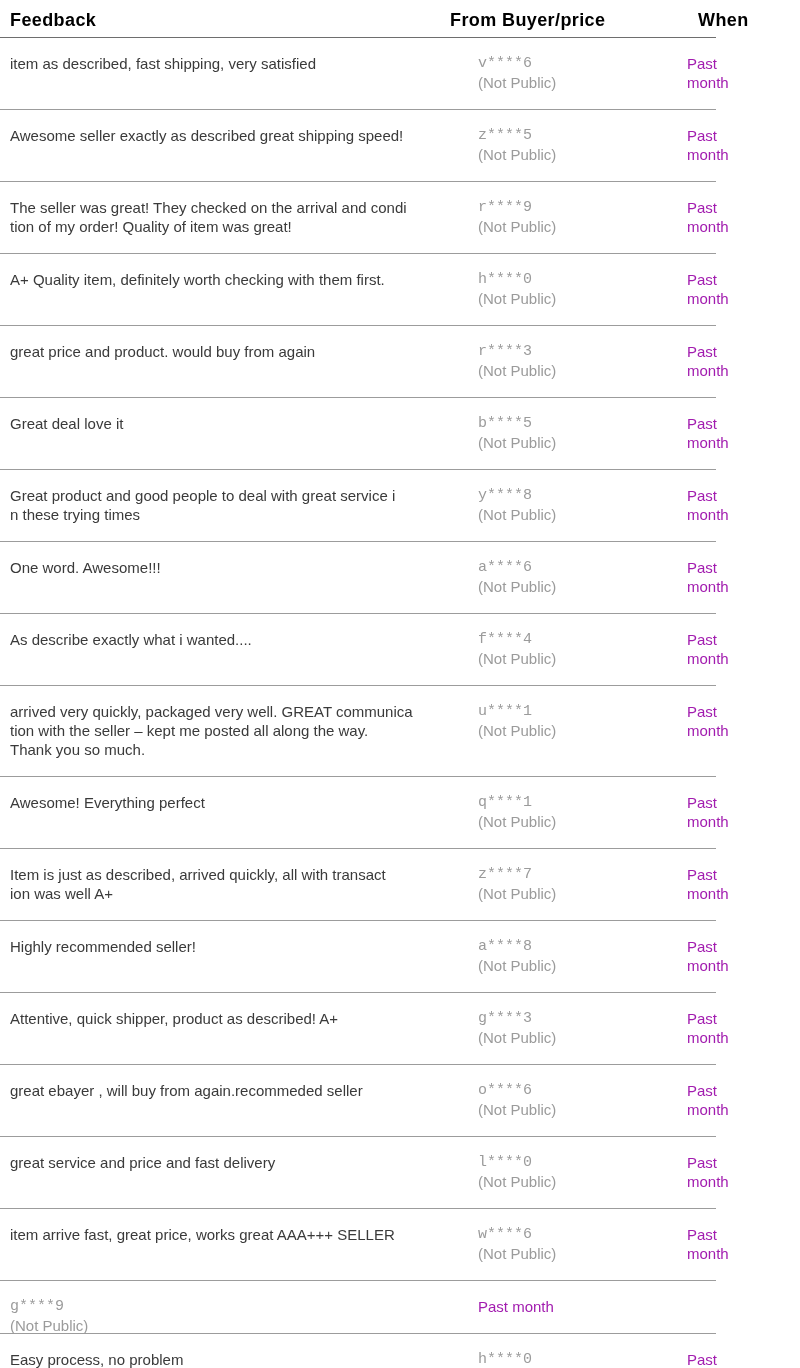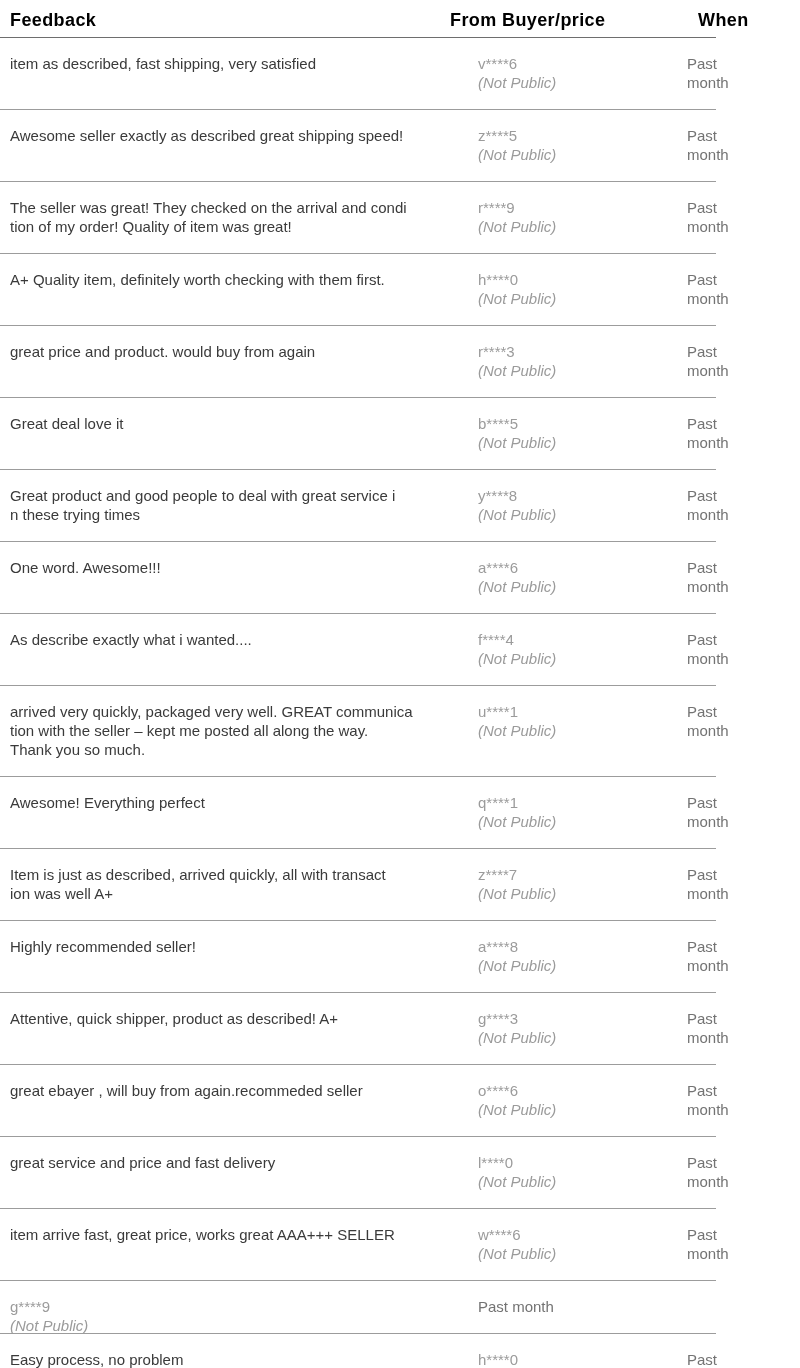--- a/index.html
+++ b/index.html
@@ -42,24 +42,24 @@
     color: #3a3a3a;
     white-space: pre-line;      
     max-width: 440px;
     word-break: break-all;
   }
   .cell-buyer {
     height: 19px;               
     overflow: visible;
     color: #9b9b9b;
   }
-  .buyer-id { display: block; }
-  .not-public { display: block; font-style: italic; }
+  .buyer-id { display: block; font-family: Liberation Mono, monospace; }
+  .not-public { display: block; }
   .cell-when {
-    color: #737373;
+    color: #a21caf;
   }
 </style>
 </head>
 <body>
 
 <div class="table">
 
   <div class="thead">
     <div>Feedback</div>
     <div>From Buyer/price</div>

